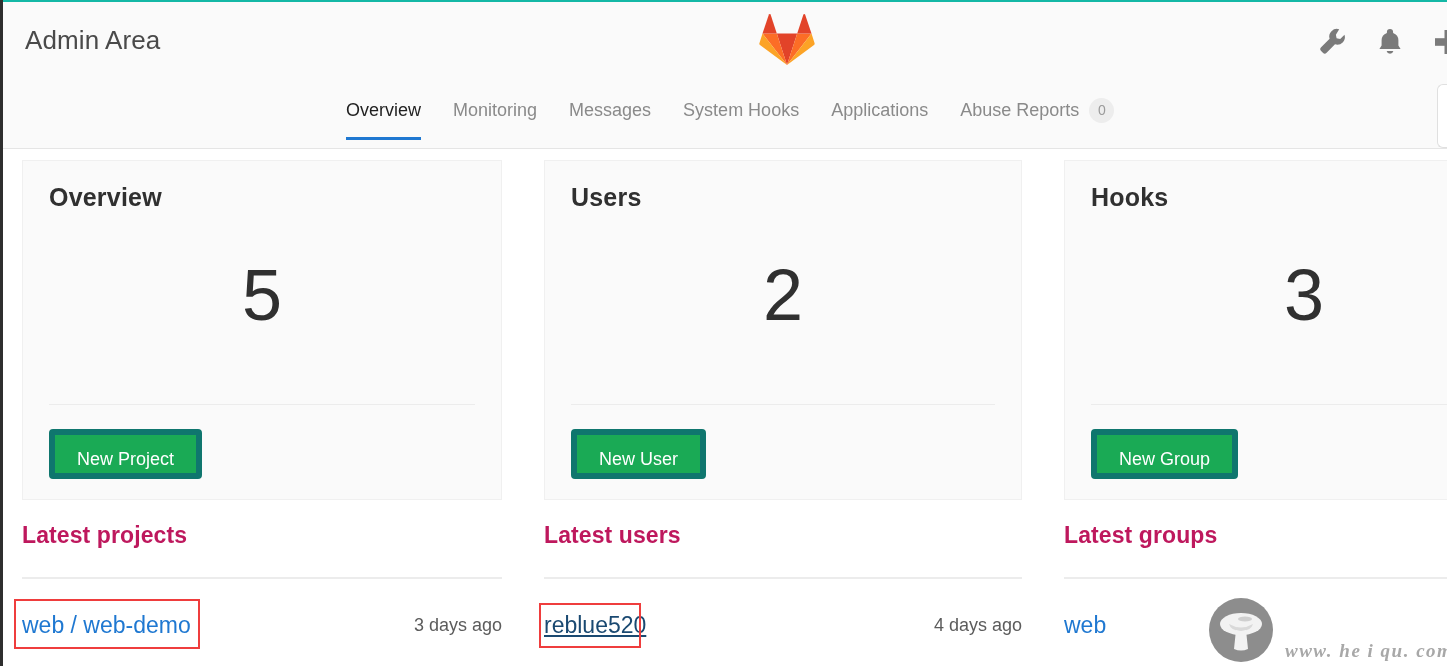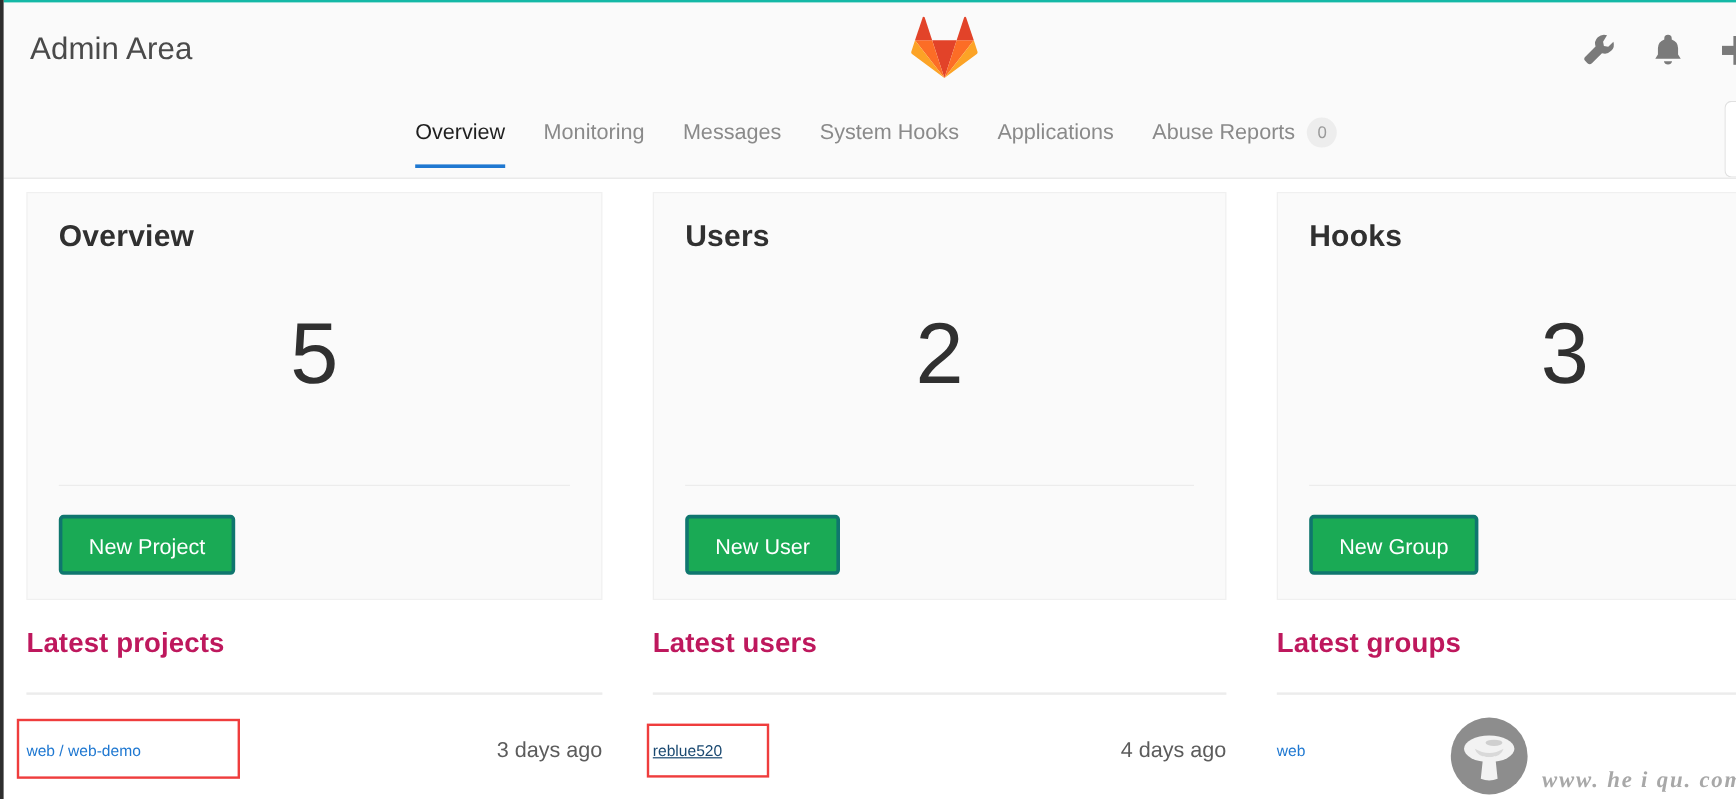--- a/index.html
+++ b/index.html
@@ -195,21 +195,21 @@
     background: #ececec;
   }
   .btn-green {
     position: absolute;
     left: 26px;
     top: 268px;
     height: 50px;
     padding: 0 22px;
     background: #1aaa55;
     color: #ffffff;
-    border: 3px solid #0f766e;
+    border: 6px solid #0f766e;
     border-radius: 4px;
     font-family: "Liberation Sans", sans-serif;
     font-size: 18px;
     cursor: pointer;
     line-height: 48px;
     white-space: nowrap;
   }
 
   
   .latest {
@@ -239,21 +239,21 @@
   .latest-row {
     position: absolute;
     left: 0; right: 0;
     top: 76px;
     height: 54px;
     display: flex;
     align-items: center;
     justify-content: space-between;
   }
   .entity-link {
-    font-size: 13px;
+    font-size: 23px;
     color: #1f78d1;
     text-decoration: none;
     cursor: pointer;
     white-space: nowrap;
   }
   .entity-link.hovered {
     color: #1a4971;
     text-decoration: underline;
   }
   .entity-time {

